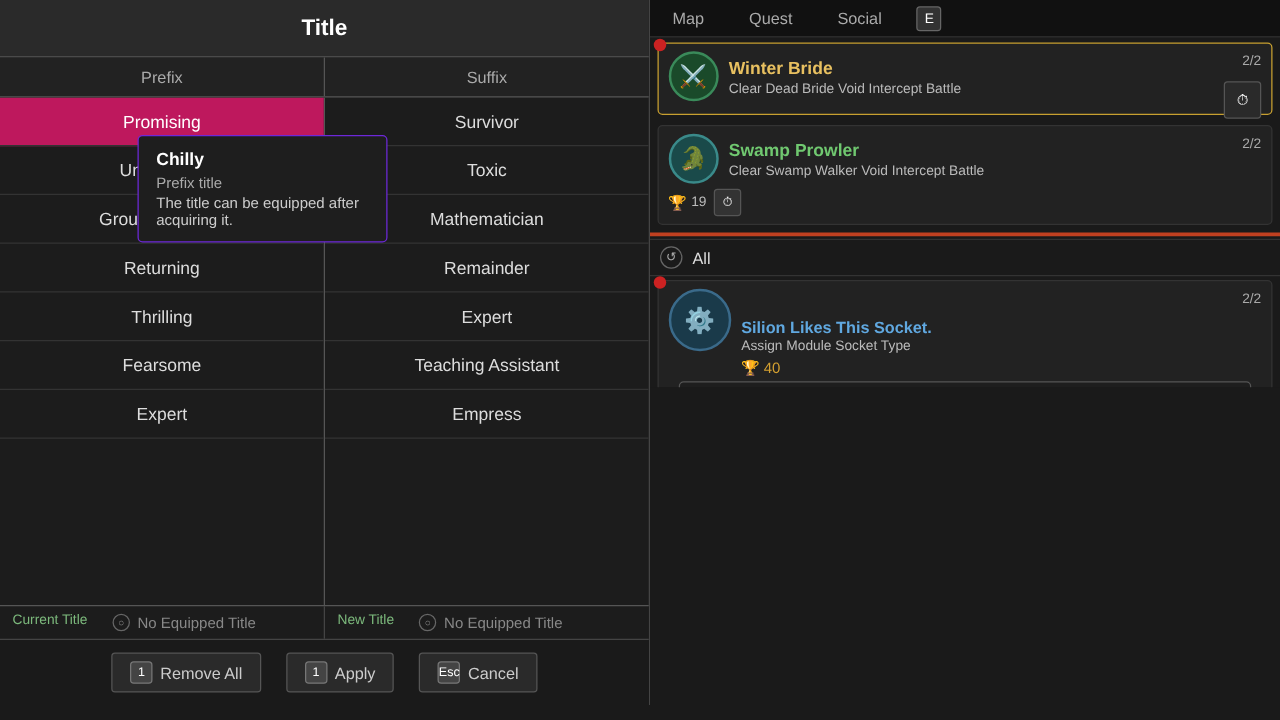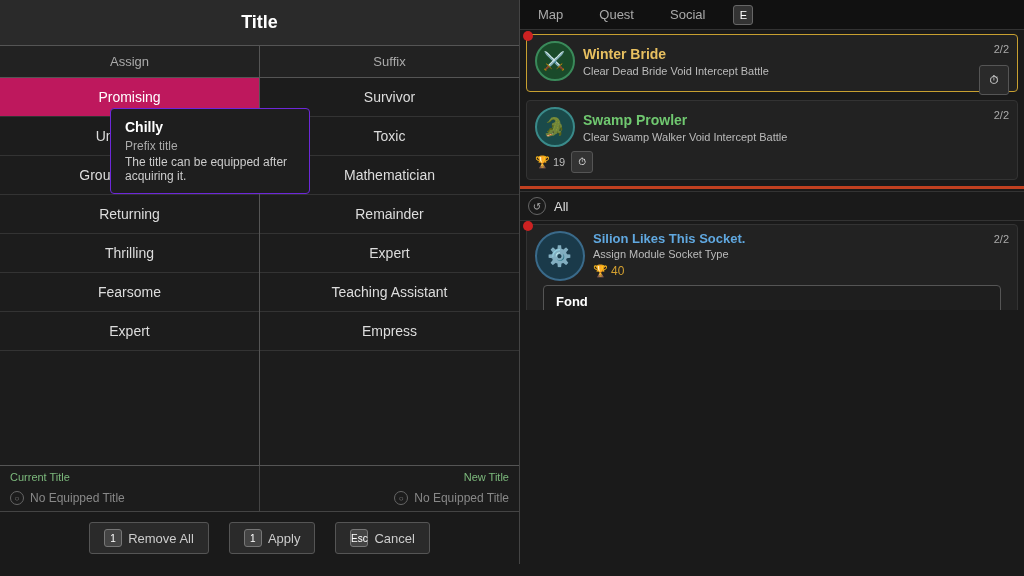--- a/index.html
+++ b/index.html
@@ -131,21 +131,21 @@
     }
 
     .current-new-bar {
       display: flex;
       border-bottom: 1px solid #444;
     }
 
     .current-title-area, .new-title-area {
       flex: 1;
       display: flex;
-      flex-direction: column;
+      flex-direction: row;
     }
 
     .current-title-area {
       border-right: 1px solid #444;
     }
 
     .title-label {
       font-size: 11px;
       color: #7cb97c;
       padding: 5px 10px 2px;
@@ -497,21 +497,21 @@
       flex: 1;
     }
   </style>
 </head>
 <body>
 
 <div class="left-panel">
   <div class="title-header">Title</div>
 
   <div class="columns-header">
-    <div class="col-header">Assign</div>
+    <div class="col-header">Prefix</div>
     <div class="col-header">Suffix</div>
   </div>
 
   <div class="title-list" style="position:relative;">
 
     <div class="prefix-col left-relative">
       <div class="title-item active">Promising</div>
       <div class="title-item">Unheeding</div>
       <div class="title-item">Groundbreaking</div>
       <div class="title-item">Returning</div>
@@ -621,21 +621,21 @@
     <div class="bottom-right">
       <div class="filter-bar">
         <div class="filter-icon">↺</div>
         <span class="filter-label">All</span>
       </div>
 
       <div class="module-card" style="position:relative;">
         <div class="red-badge"></div>
         <div class="module-header-row">
           <div class="module-icon teal">⚙️</div>
-          <div style="flex:1;">
+          <div style="flex:1;margin-top:23px;">
             <div class="module-title">Silion Likes This Socket.</div>
             <div class="module-desc">Assign Module Socket Type</div>
             <div class="inner-reward">
               <div class="points-label">
                 <span>🏆</span>
                 <span>40</span>
               </div>
             </div>
           </div>
           <div class="count-badge">2/2</div>

